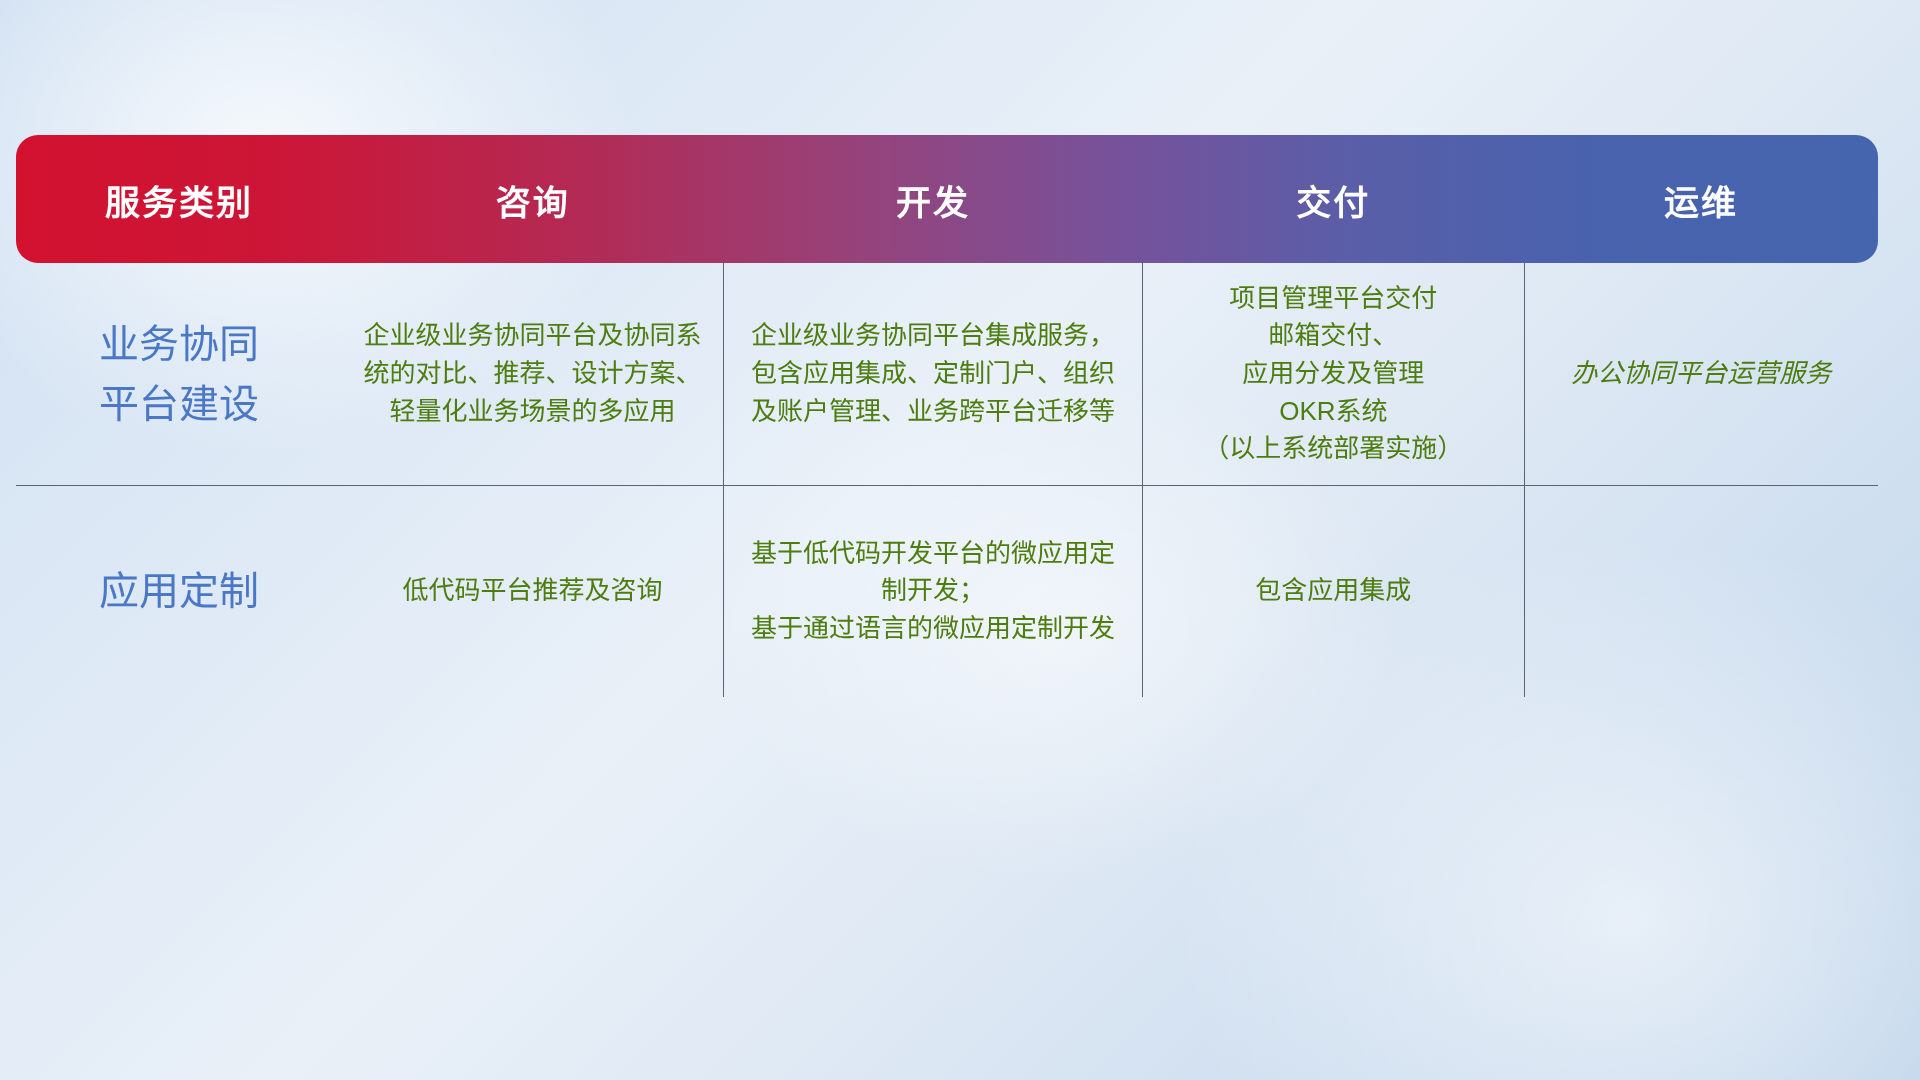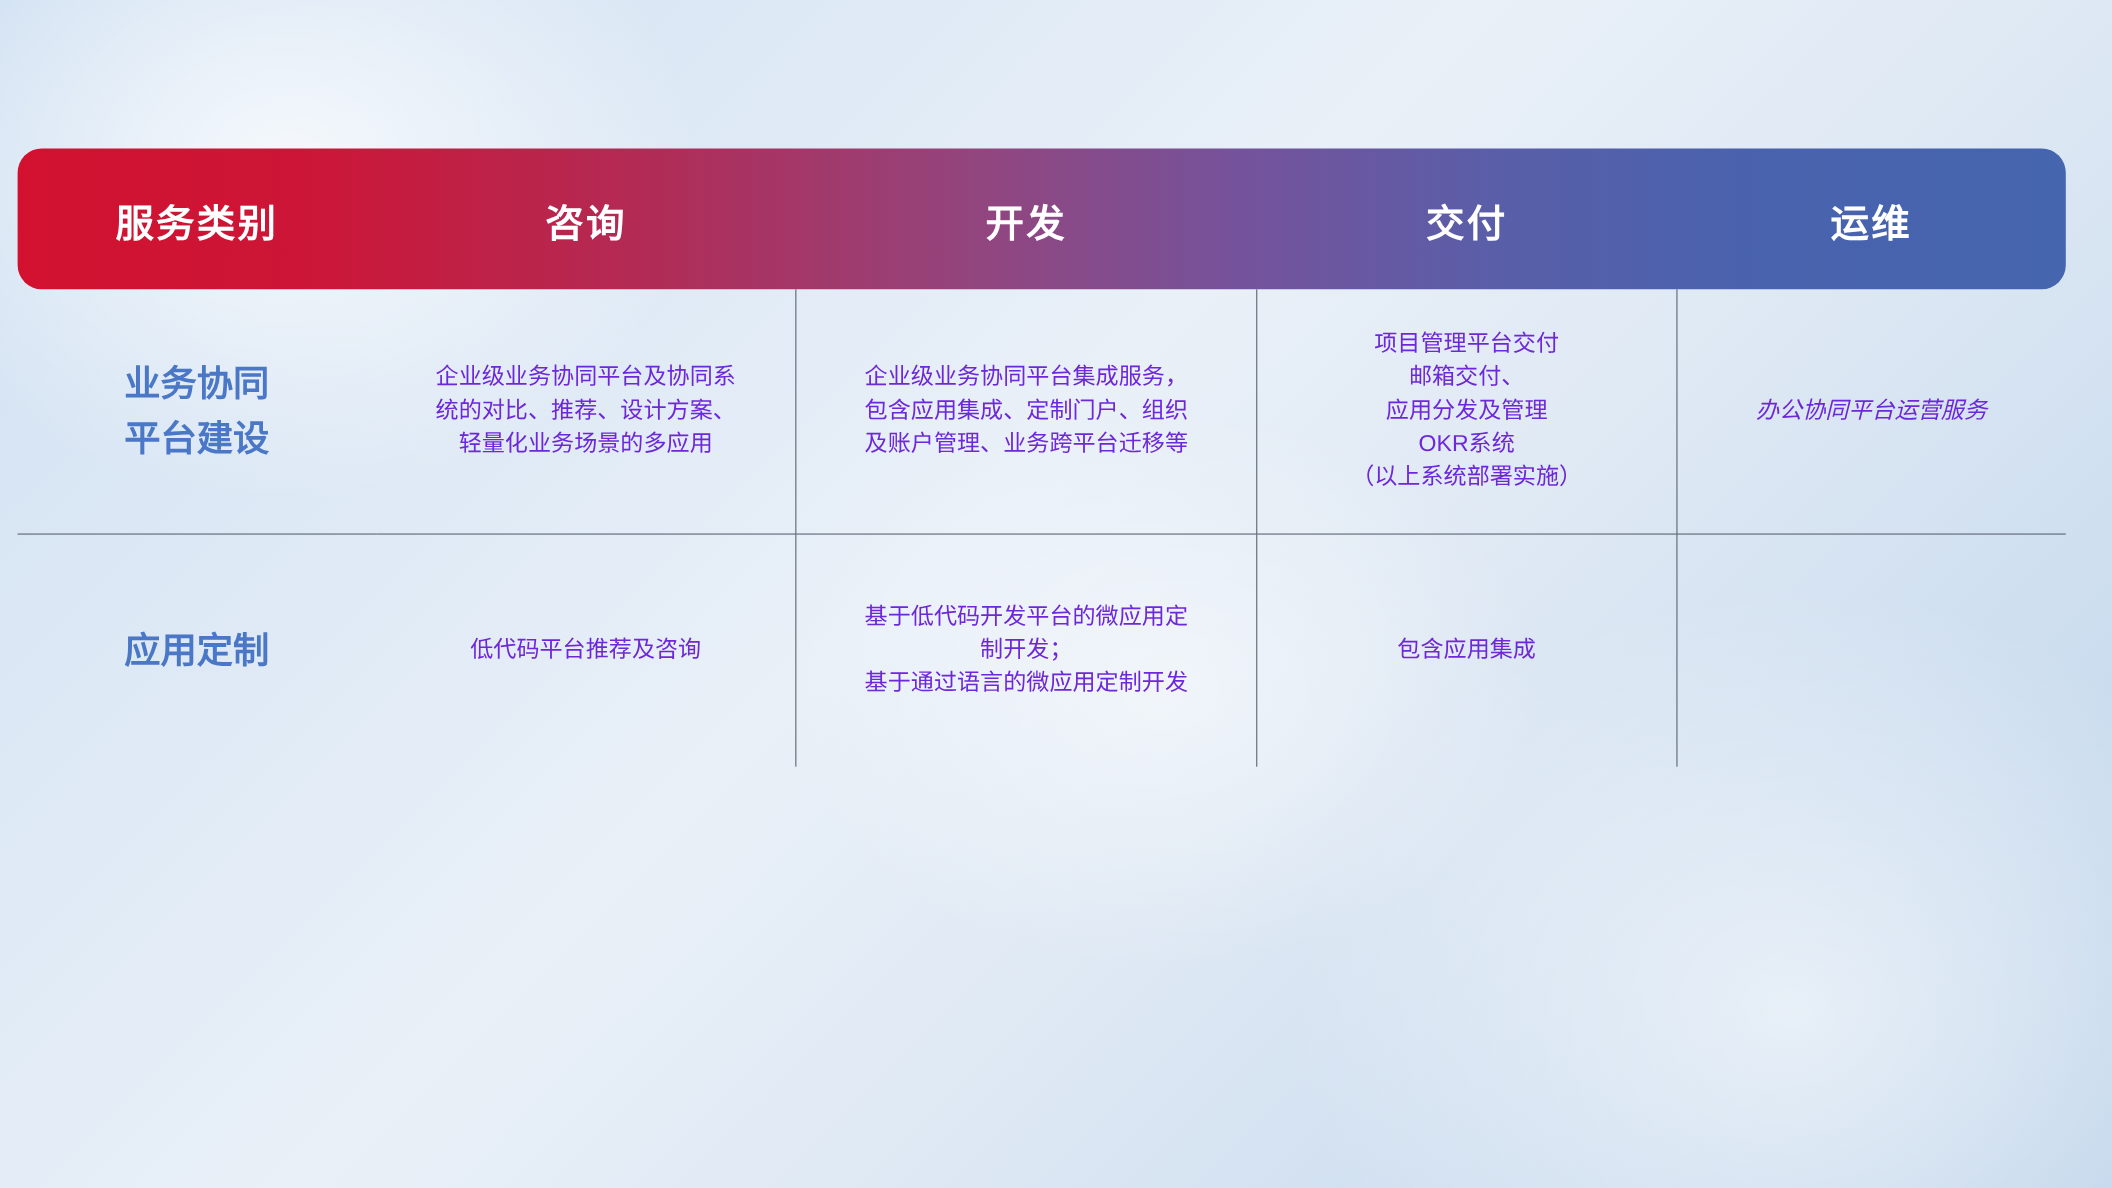--- a/index.html
+++ b/index.html
@@ -76,33 +76,33 @@
     background: linear-gradient(90deg, #d2112f 0%, #cc1637 14%, #b32a54 30%, #94447c 46%, #74539c 60%, #5a5ea8 72%, #4a62ad 84%, #4565ae 100%);
     z-index: 0;
   }
   thead th span {
     position: relative;
     z-index: 2;
   }
 
   tbody td {
     border: 1px solid #5a6472;
-    font-size: 21px;
-    color: #6d28d9;
+    font-size: 26px;
+    color: #4d7c0f;
     text-align: center;
     vertical-align: middle;
     padding: 14px 18px;
     line-height: 1.45;
     background: transparent;
   }
   tbody tr td:first-child {
     border-left: none;
     color: #4a78c7;
-    font-weight: bold;
-    font-size: 33px;
+    font-weight: normal;
+    font-size: 40px;
     line-height: 1.5;
   }
   tbody tr td:last-child {
     border-right: none;
     font-style: italic;
   }
   tbody tr:last-child td {
     border-bottom: none;
   }
   tbody tr:first-child td {

